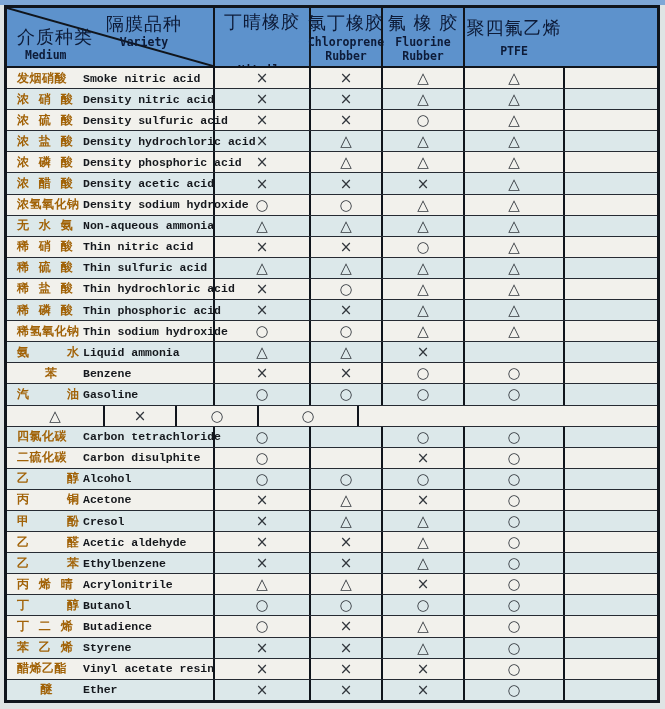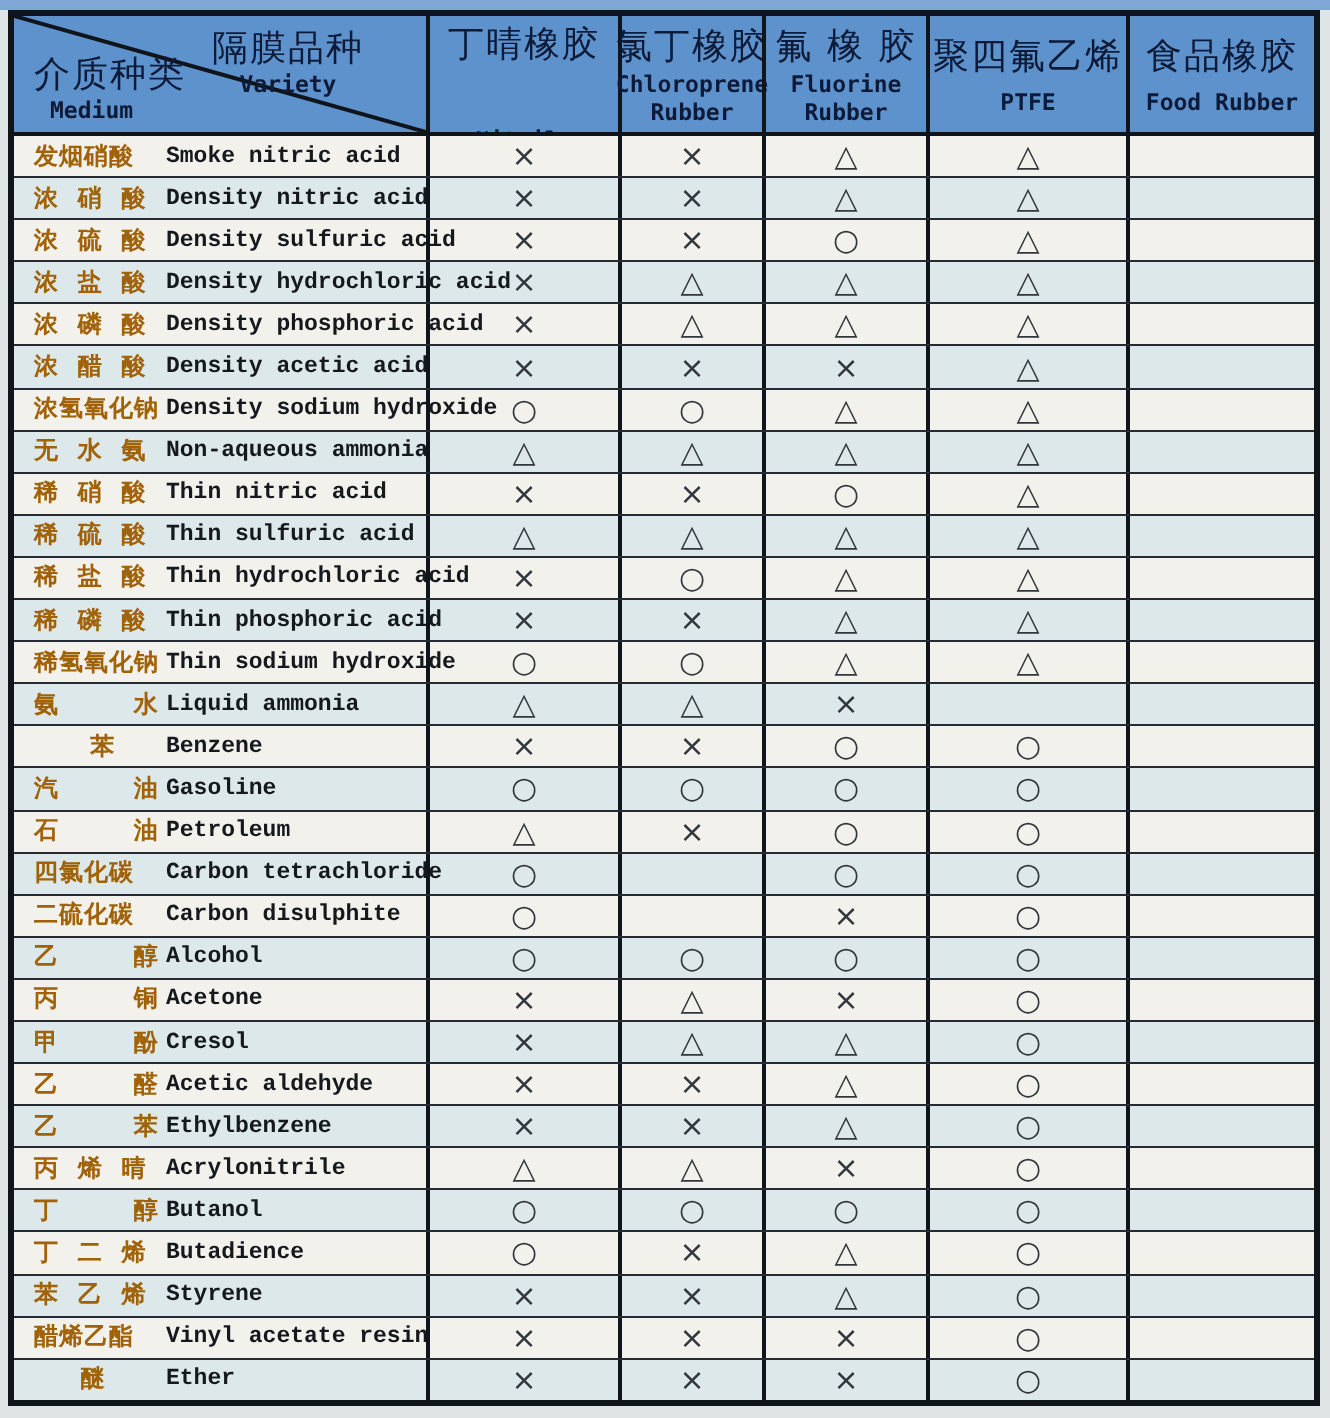--- a/index.html
+++ b/index.html
@@ -87,24 +87,20 @@
         <span class="hen">Chloroprene Rubber</span>
       </div>
       <div class="hcell c3">
         <span class="hcn">氟 橡 胶</span>
         <span class="hen">Fluorine Rubber</span>
       </div>
       <div class="hcell c4">
         <span class="hcn">聚四氟乙烯</span>
         <span class="hen">PTFE</span>
       </div>
-      <div class="hcell c5">
-        <span class="hcn">食品橡胶</span>
-        <span class="hen">Food Rubber</span>
-      </div>
     </div>
 
     <div class="grid-body">
       <div class="row">
         <div class="cell c0 medium">
           <span class="cn">发烟硝酸</span>
           <span class="en">Smoke nitric acid</span>
         </div>
         <div class="cell c1 rating">×</div>
         <div class="cell c2 rating">×</div>
@@ -287,24 +283,20 @@
           <span class="en">Gasoline</span>
         </div>
         <div class="cell c1 rating">○</div>
         <div class="cell c2 rating">○</div>
         <div class="cell c3 rating">○</div>
         <div class="cell c4 rating">○</div>
         <div class="cell c5 rating"></div>
       </div>
 
       <div class="row">
-        <div class="cell c0 medium">
-          <span class="cn">石        油</span>
-          <span class="en">Petroleum</span>
-        </div>
         <div class="cell c1 rating">△</div>
         <div class="cell c2 rating">×</div>
         <div class="cell c3 rating">○</div>
         <div class="cell c4 rating">○</div>
         <div class="cell c5 rating"></div>
       </div>
 
       <div class="row">
         <div class="cell c0 medium">
           <span class="cn">四氯化碳</span>

